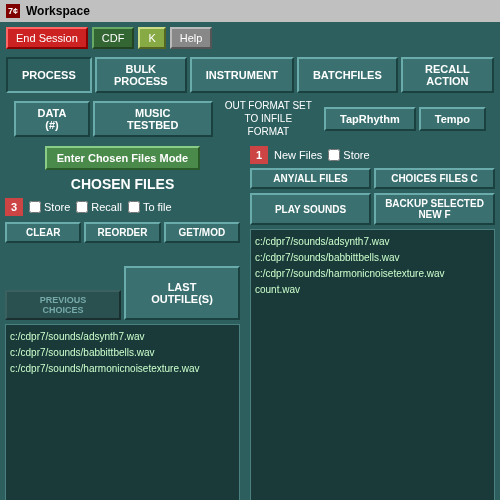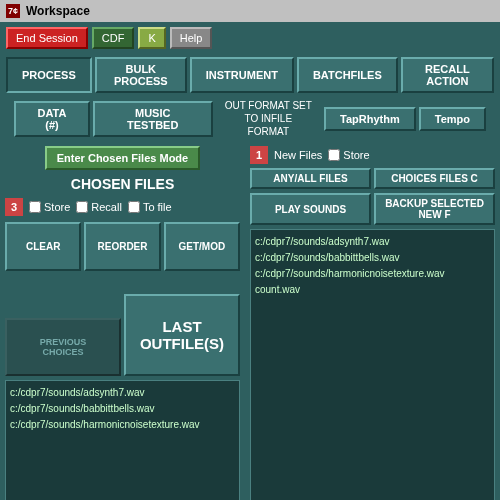--- a/index.html
+++ b/index.html
@@ -172,21 +172,21 @@
     .action-row {
       display: flex;
       gap: 3px;
       border-radius: 8px;
     }
     .action-btn {
       background: #3a7070;
       border: 2px solid;
       border-color: #6aacac #1a4040 #1a4040 #6aacac;
       color: white;
-      padding: 17px 6px;
+      padding: 3px 6px;
       font-size: 10px;
       font-weight: bold;
       cursor: pointer;
       flex: 1;
       text-align: center;
     }
     .action-btn-disabled {
       background: #2a5050;
       border-color: #3a6060 #1a3030 #1a3030 #3a6060;
       color: #7aa;
@@ -288,21 +288,21 @@
 
     <div class="action-row">
       <button class="action-btn">CLEAR</button>
       <button class="action-btn">REORDER</button>
       <button class="action-btn">GET/MOD</button>
     </div>
 
     <div class="action-row">
       <button class="action-btn action-btn-disabled" style="white-space:pre-line; font-size:9px;margin-top:43px;">PREVIOUS
 CHOICES</button>
-      <button class="action-btn" style="white-space:pre-line; font-size:15px;margin-top:19px;">LAST
+      <button class="action-btn" style="white-space:pre-line; font-size:11px;margin-top:19px;">LAST
 OUTFILE(S)</button>
     </div>
 
     <div class="file-list">
       <div>c:/cdpr7/sounds/adsynth7.wav</div>
       <div>c:/cdpr7/sounds/babbittbells.wav</div>
       <div>c:/cdpr7/sounds/harmonicnoisetexture.wav</div>
     </div>
   </div>
 

